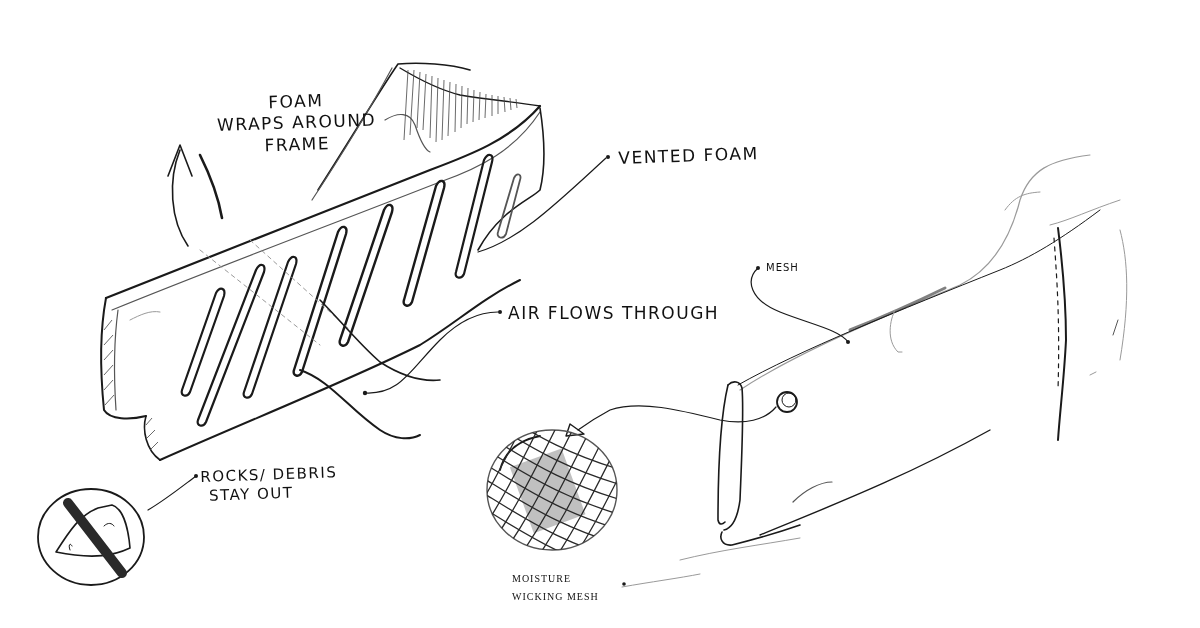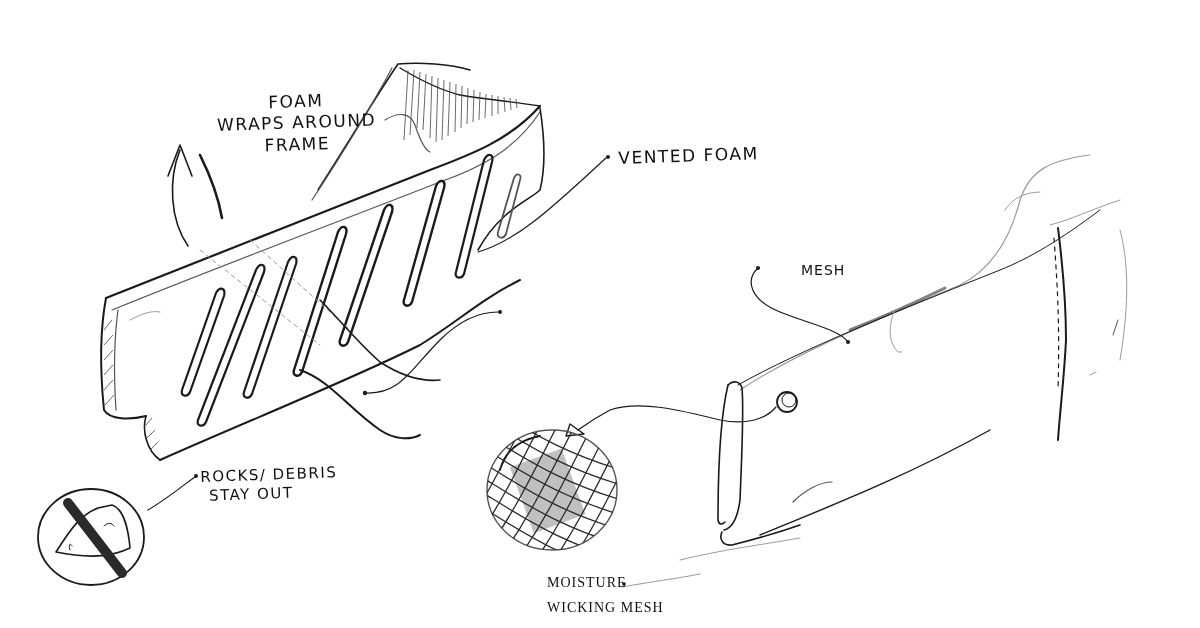--- a/index.html
+++ b/index.html
@@ -26,21 +26,21 @@
       font-family: "DejaVu Sans", sans-serif;
       color: #111111;
       text-transform: uppercase;
       letter-spacing: 1.5px;
       line-height: 1.25;
       white-space: nowrap;
       transform-origin: left top;
     }
     .label.lg { font-size: 17px; font-weight: normal; }
     .label.md { font-size: 15px; }
-    .label.sm { font-size: 14px; letter-spacing: 1px; margin-left: 35px; }
+    .label.sm { font-size: 10px; letter-spacing: 1px; }
     .label.center { text-align: center; }
     .stroke { fill: none; stroke: #1a1a1a; stroke-linecap: round; stroke-linejoin: round; }
     .light { stroke: #9a9a9a; }
     .mid { stroke: #555555; }
     .hatch { stroke: #444; stroke-width: 0.8; }
   </style>
 </head>
 <body>
 
 <div class="canvas">
@@ -210,20 +210,21 @@
   </svg>
 
   <div class="label lg center" style="left:216px; top:94px; transform: rotate(-2deg);">
     <div>Foam</div>
     <div>wraps around</div>
     <div>frame</div>
   </div>
 
   <div class="label lg" style="left:618px; top:148px; transform: rotate(-2deg);">Vented foam</div>
 
+  <div class="label lg" style="left:508px; top:303px;">Air flows through</div>
 
   <div class="label md" style="left:200px; top:468px; transform: rotate(-2deg);">
     <div>Rocks/ Debris</div>
     <div style="padding-left:8px;">stay out</div>
   </div>
 
   <div class="label sm" style="left:766px; top:262px;">Mesh</div>
 
   <div class="label sm" style="left:512px; top:570px; line-height:1.8;font-family:Liberation Serif, serif;">
     <div>Moisture</div>

